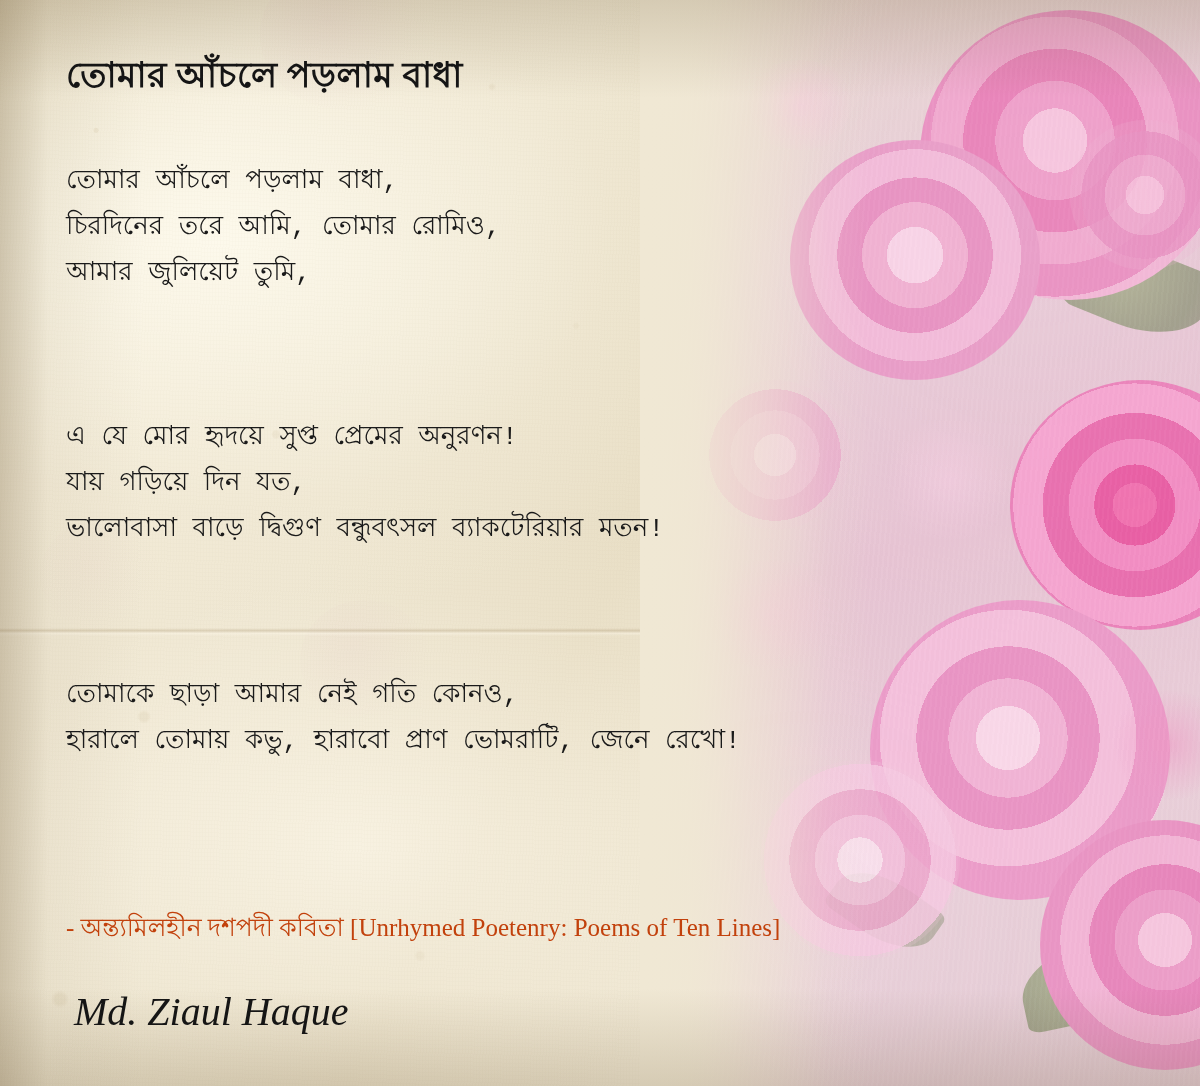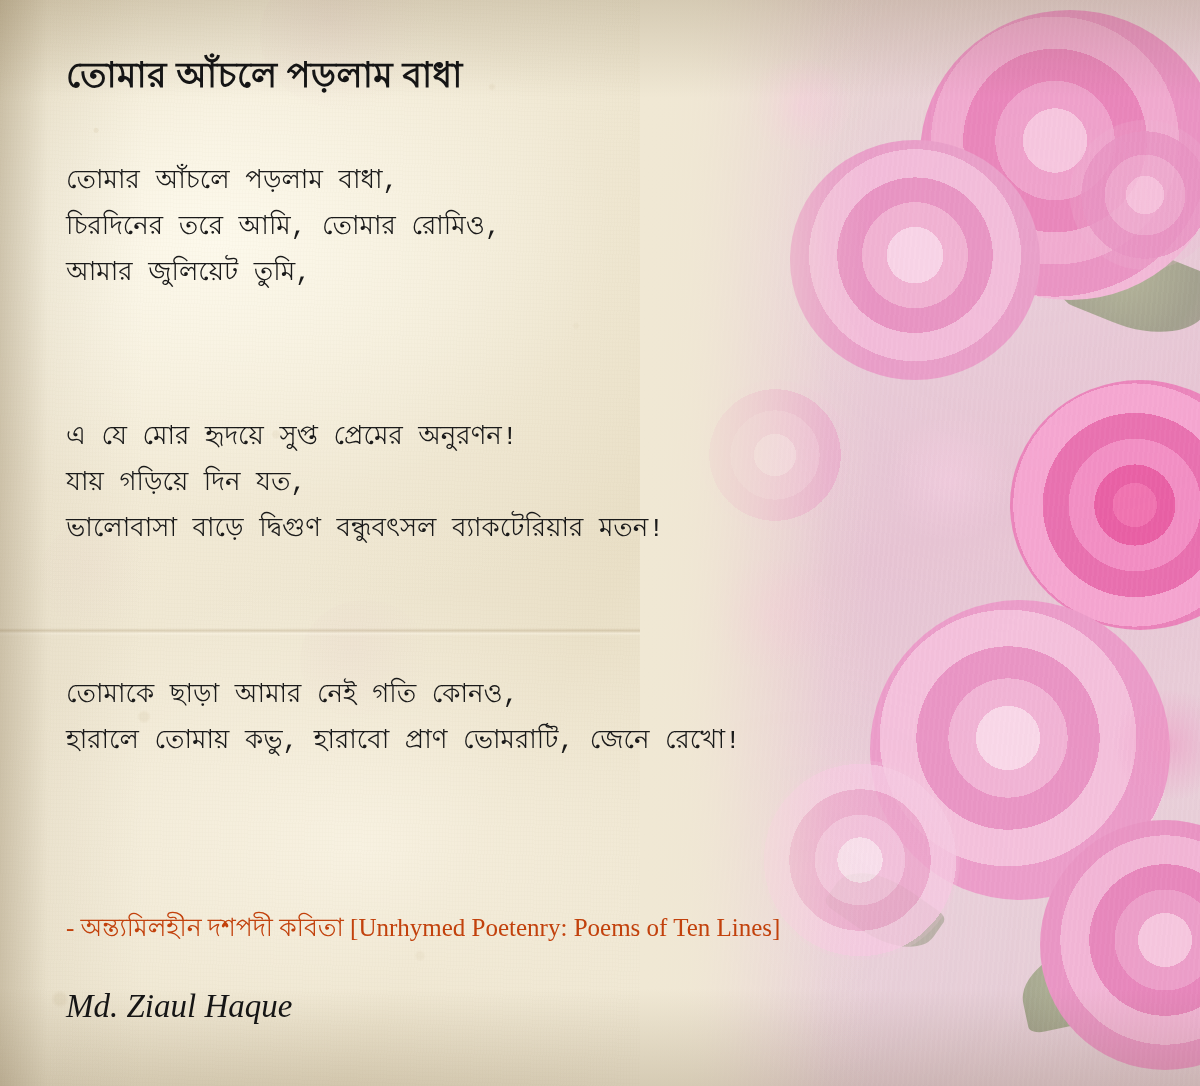--- a/index.html
+++ b/index.html
@@ -165,23 +165,23 @@
     left: 66px;
     top: 884px;
     font-size: 25px;
     color: #c2410c;
     font-family: "Liberation Serif", "DejaVu Sans", serif;
     white-space: nowrap;
     margin-top: 24px;
   }
   .author {
     position: absolute;
-    left: 66px;
+    left: 74px;
     top: 988px;
-    font-size: 33px;
+    font-size: 40px;
     font-style: italic;
     color: #151515;
     font-family: "Liberation Serif", serif;
     white-space: nowrap;
   }
 </style>
 </head>
 <body>
 
 <div id="page">

